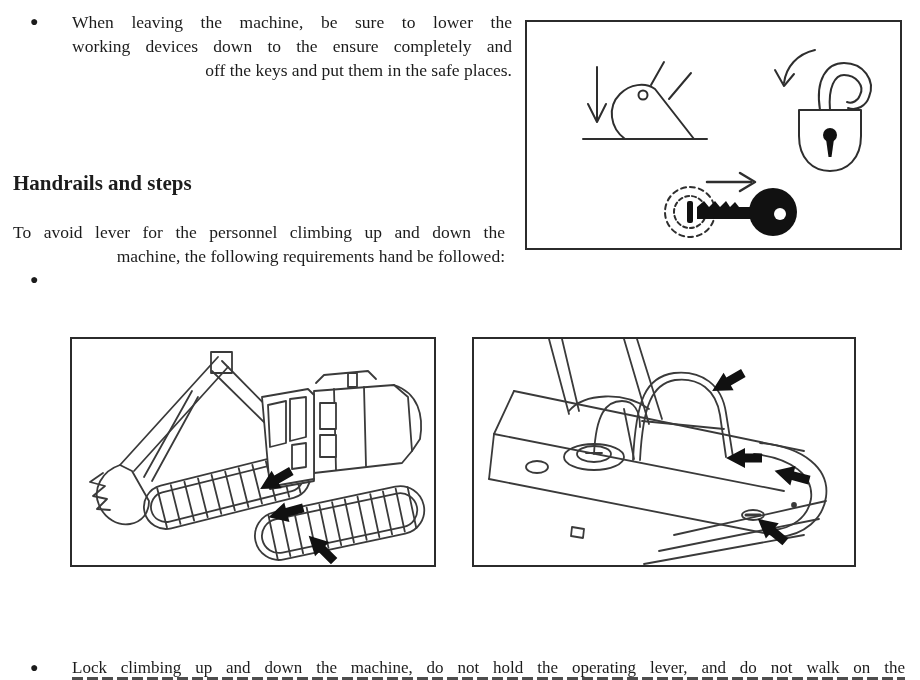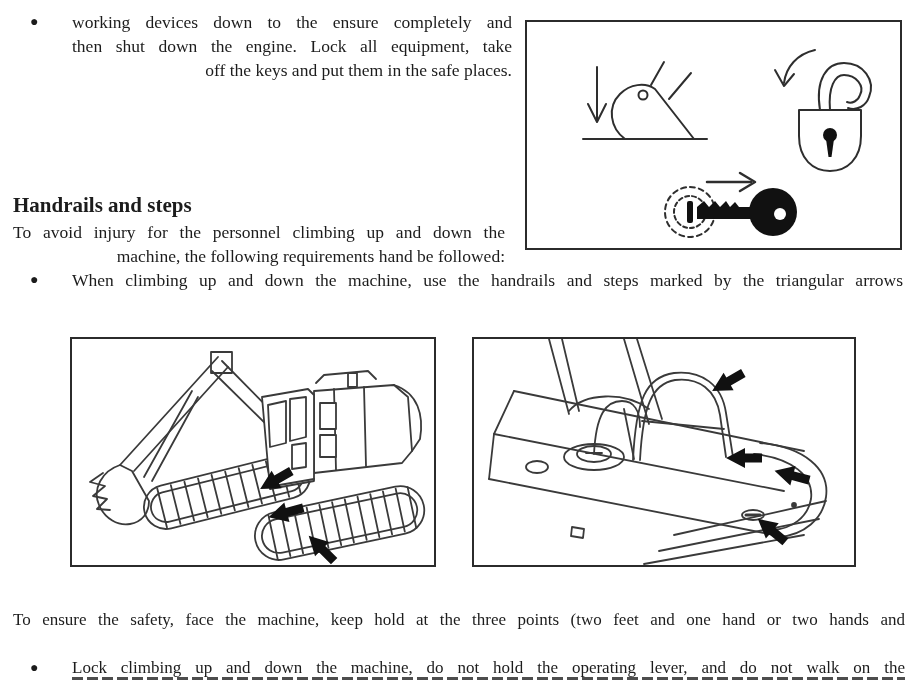--- a/index.html
+++ b/index.html
@@ -22,22 +22,22 @@
     background:repeating-linear-gradient(90deg,#2e2e2e 0 11px,rgba(0,0,0,0) 11px 15px);
     opacity:.85;
   }
 </style>
 </head>
 <body>
 
 <div class="txt bullet-block" style="left:14px;top:10px;width:498px;">
   <span class="bullet">●</span>
   <div>
+      <div class="line jline">When leaving the machine, be sure to lower the</div>
       <div class="line jline">working devices down to the ensure completely and</div>
-      <div class="line jline">then shut down the engine. Lock all equipment, take</div>
       <div class="line">off the keys and put them in the safe places.</div>
     </div>
 </div>
 
 <div class="figbox" style="left:525px;top:20px;width:377px;height:230px;">
   <svg viewBox="0 0 373 226" width="373" height="226">
     <g stroke="#2e2e2e" stroke-width="2" fill="none" stroke-linecap="round" stroke-linejoin="round">
 
       <g>
         <path d="M70,45 L70,98"></path>
@@ -70,31 +70,30 @@
           <circle cx="246" cy="190" r="24"></circle>
           <circle cx="253" cy="192" r="6" fill="#fff"></circle>
         </g>
         <path d="M180,160 L224,160" stroke-width="2.5"></path>
         <path d="M213,151 L228,160 L213,169" stroke-width="2.5"></path>
       </g>
     </g>
   </svg>
 </div>
 
-<div class="heading" style="left:13px;top:170px;margin-top:22px;">Handrails and steps</div>
+<div class="heading" style="left:13px;top:170px;">Handrails and steps</div>
 
 <div class="txt" style="left:13px;top:220px;width:492px;">
-    <div class="line jline">To avoid injury for the personnel climbing up and down the</div>
+    <div class="line jline">To avoid lever for the personnel climbing up and down the</div>
     <div class="line">machine, the following requirements hand be followed:</div>
   </div>
 
 <div class="txt bullet-block" style="left:14px;top:268px;width:889px;">
   <span class="bullet">●</span>
   <div>
-      <div class="line jline">When climbing up and down the machine, use the handrails and steps marked by the triangular arrows</div>
     </div>
 </div>
 
 <div class="figbox" style="left:70px;top:337px;width:366px;height:230px;">
   <svg viewBox="0 0 362 226" width="362" height="226">
     <defs>
       <path id="farrow" d="M-20,-4.5 L-3,-4.5 L-3,-10 L16,0 L-3,10 L-3,4.5 L-20,4.5 Z" fill="#111" stroke="none"></path>
     </defs>
     <g stroke="#3a3a3a" stroke-width="1.8" fill="none" stroke-linecap="round" stroke-linejoin="round">
 
@@ -201,21 +200,20 @@
         <use href="#farrow" transform="translate(252,44) rotate(150)"></use>
         <use href="#farrow" transform="translate(268,119) rotate(180)"></use>
         <use href="#farrow" transform="translate(316,136) rotate(195)"></use>
         <use href="#farrow" transform="translate(296,190) rotate(-140)"></use>
       </g>
     </g>
   </svg>
 </div>
 
 <div class="txt small" style="left:13px;top:608px;width:892px;">
-    <div class="line jline">To ensure the safety, face the machine, keep hold at the three points (two feet and one hand or two hands and</div>
   </div>
 
 <div class="txt small bullet-block" style="left:14px;top:656px;width:891px;">
   <span class="bullet">●</span>
   <div>
       <div class="line jline">Lock climbing up and down the machine, do not hold the operating lever, and do not walk on the</div>
     </div>
 </div>
 
 <div class="cutoff" style="left:72px;top:676.5px;width:833px;"></div>

